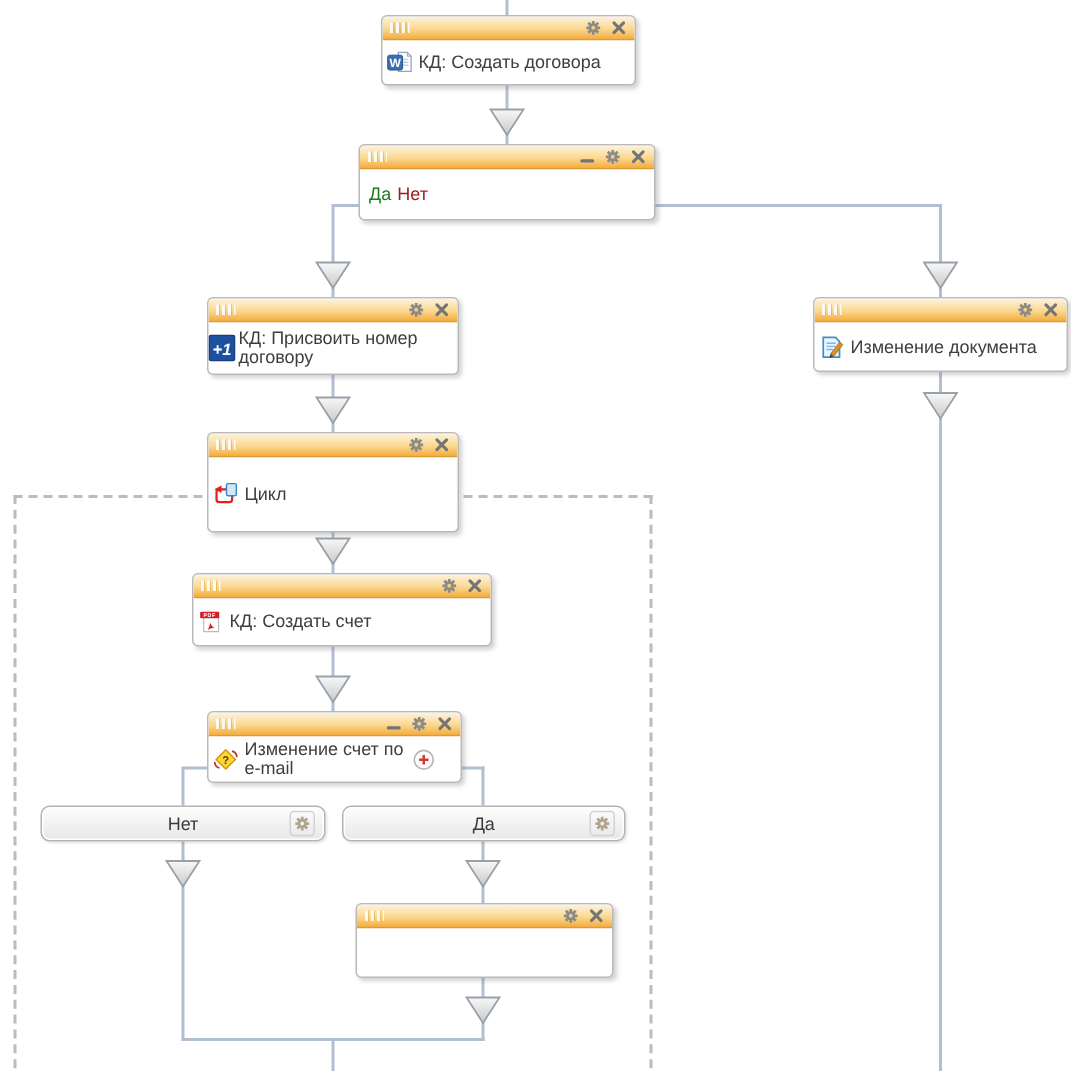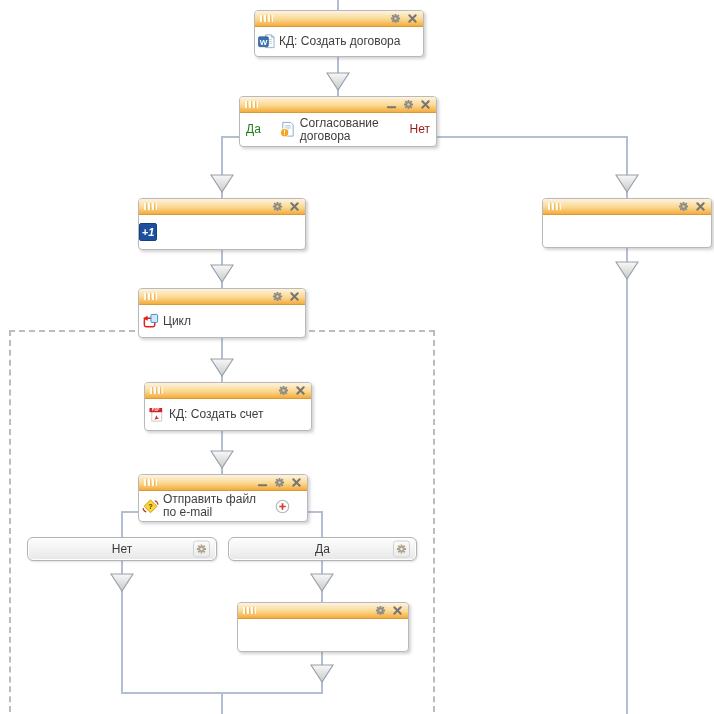--- a/index.html
+++ b/index.html
@@ -147,29 +147,20 @@
             </g>
             <circle cx="6" cy="6" r="3.3" fill="#8a8a8a"></circle>
             <circle cx="6" cy="6" r="1.4" fill="#f7cd79"></circle>
           </svg></span>
       <span class="tico"><svg viewBox="0 0 12 12" width="11" height="11">
             <path d="M2.5 2.5L9.5 9.5M9.5 2.5L2.5 9.5" stroke="#757575" stroke-width="2.2" stroke-linecap="round"></path>
           </svg></span>
     </div>
     <div class="body" style="padding:0 6px;">
       <span class="yes">Да</span>
-      <span class="cgroup" style="padding-left:14px;">
-        <span class="bicon"><svg viewBox="0 0 18 18" width="17" height="17">
-              <path d="M4 1.5h8.3L15 4.2V16H4Z" fill="#fff" stroke="#7aa0c4" stroke-width="0.9"></path>
-              <path d="M6 5.2h6.5M6 7.4h6.5M6 9.6h4.5" stroke="#9fc0dc" stroke-width="1"></path>
-              <circle cx="6" cy="12.4" r="4.3" fill="#f2a41c" stroke="#fff" stroke-width="0.9"></circle>
-              <text x="6" y="15.2" font-size="7" font-weight="bold" fill="#fff" text-anchor="middle">!</text>
-            </svg></span>
-        <span class="label" style="flex:0 1 auto;max-width:96px;">Согласование договора</span>
-      </span>
       <span class="no">Нет</span>
     </div>
   </div>
 
   <div class="block" style="left:138px;top:198px;width:168px;height:52px">
     <div class="tbar">
       <span class="grip"></span>
       <span class="tico"><svg viewBox="0 0 12 12" width="11" height="11">
             <g stroke="#8a8a8a" stroke-width="2">
               <path d="M6 1V11M1 6H11M2.4 2.4L9.6 9.6M9.6 2.4L2.4 9.6"></path>
@@ -179,40 +170,50 @@
           </svg></span>
       <span class="tico"><svg viewBox="0 0 12 12" width="11" height="11">
             <path d="M2.5 2.5L9.5 9.5M9.5 2.5L2.5 9.5" stroke="#757575" stroke-width="2.2" stroke-linecap="round"></path>
           </svg></span>
     </div>
     <div class="body" style="padding-left:0;gap:2px;">
       <span class="bicon"><svg viewBox="0 0 18 18" width="18" height="18">
             <rect x="0.5" y="0.5" width="17" height="17" rx="1.6" fill="#1e50a0" stroke="#163f80"></rect>
             <text x="9" y="13.4" font-size="11" font-weight="bold" font-style="italic" fill="#fff" text-anchor="middle">+1</text>
           </svg></span>
+      <span class="label">КД: Присвоить номер договору</span>
     </div>
   </div>
 
   <div class="block" style="left:542px;top:198px;width:170px;height:50px">
     <div class="tbar">
       <span class="grip"></span>
       <span class="tico"><svg viewBox="0 0 12 12" width="11" height="11">
             <g stroke="#8a8a8a" stroke-width="2">
               <path d="M6 1V11M1 6H11M2.4 2.4L9.6 9.6M9.6 2.4L2.4 9.6"></path>
             </g>
             <circle cx="6" cy="6" r="3.3" fill="#8a8a8a"></circle>
             <circle cx="6" cy="6" r="1.4" fill="#f7cd79"></circle>
           </svg></span>
       <span class="tico"><svg viewBox="0 0 12 12" width="11" height="11">
             <path d="M2.5 2.5L9.5 9.5M9.5 2.5L2.5 9.5" stroke="#757575" stroke-width="2.2" stroke-linecap="round"></path>
           </svg></span>
     </div>
-  </div>
-
-  <div class="block" style="left:138px;top:288px;width:168px;height:50px">
+    <div class="body">
+      <span class="bicon"><svg viewBox="0 0 18 18" width="17" height="17">
+            <path d="M3 2h8.7L14.5 5v11H3Z" fill="#eaf4fb" stroke="#3f8fce" stroke-width="1.2"></path>
+            <path d="M5.3 6.2h6.5M5.3 8.4h6.5M5.3 10.6h4.5" stroke="#7fb6dc" stroke-width="1"></path>
+            <path d="M8.2 13.6L14.6 5.4l2.3 1.7-6.4 8.2Z" fill="#d78f28" stroke="#9a6418" stroke-width="0.5"></path>
+            <path d="M8.2 13.6l-1 3.1 3.1-1.2Z" fill="#4e4434"></path>
+          </svg></span>
+      <span class="label">Изменение документа</span>
+    </div>
+  </div>
+
+  <div class="block" style="left:138px;top:288px;width:168px;height:67px">
     <div class="tbar">
       <span class="grip"></span>
       <span class="tico"><svg viewBox="0 0 12 12" width="11" height="11">
             <g stroke="#8a8a8a" stroke-width="2">
               <path d="M6 1V11M1 6H11M2.4 2.4L9.6 9.6M9.6 2.4L2.4 9.6"></path>
             </g>
             <circle cx="6" cy="6" r="3.3" fill="#8a8a8a"></circle>
             <circle cx="6" cy="6" r="1.4" fill="#f7cd79"></circle>
           </svg></span>
       <span class="tico"><svg viewBox="0 0 12 12" width="11" height="11">
@@ -222,21 +223,21 @@
     <div class="body">
       <span class="bicon"><svg viewBox="0 0 18 18" width="17" height="17">
             <rect x="2.5" y="5.5" width="11" height="9" rx="1.8" fill="none" stroke="#e2231a" stroke-width="1.6"></rect>
             <path d="M1 5.5L6 2.8v5.4Z" fill="#e2231a"></path>
             <rect x="9.5" y="1.5" width="7" height="8.5" rx="1" fill="#cfe8f7" stroke="#3b87c8" stroke-width="1"></rect>
           </svg></span>
       <span class="label">Цикл</span>
     </div>
   </div>
 
-  <div class="block" style="left:144px;top:382px;width:168px;height:49px">
+  <div class="block" style="left:128px;top:382px;width:200px;height:49px">
     <div class="tbar">
       <span class="grip"></span>
       <span class="tico"><svg viewBox="0 0 12 12" width="11" height="11">
             <g stroke="#8a8a8a" stroke-width="2">
               <path d="M6 1V11M1 6H11M2.4 2.4L9.6 9.6M9.6 2.4L2.4 9.6"></path>
             </g>
             <circle cx="6" cy="6" r="3.3" fill="#8a8a8a"></circle>
             <circle cx="6" cy="6" r="1.4" fill="#f7cd79"></circle>
           </svg></span>
       <span class="tico"><svg viewBox="0 0 12 12" width="11" height="11">
@@ -271,21 +272,21 @@
             <path d="M2.5 2.5L9.5 9.5M9.5 2.5L2.5 9.5" stroke="#757575" stroke-width="2.2" stroke-linecap="round"></path>
           </svg></span>
     </div>
     <div class="body">
       <span class="bicon"><svg viewBox="0 0 18 18" width="17" height="17">
             <path d="M9 2L15.8 8.8 9 15.6 2.2 8.8Z" fill="#ffd535" stroke="#c9971c" stroke-width="1"></path>
             <text x="9" y="11.8" font-size="8" font-weight="bold" fill="#53430e" text-anchor="middle">?</text>
             <path d="M1.2 10.5q.2 3.6 3.4 4.3" fill="none" stroke="#b5382a" stroke-width="1.2"></path>
             <path d="M16.8 7.2q-.2-3.6-3.4-4.3" fill="none" stroke="#b5382a" stroke-width="1.2"></path>
           </svg></span>
-      <span class="label" style="max-width:108px;">Отправить файл по e-mail</span>
+      <span class="label" style="max-width:108px;">Изменение счет по e-mail</span>
       <span class="addbtn"><svg viewBox="0 0 16 16" width="15" height="15">
             <circle cx="8" cy="8" r="6.7" fill="#fdfdfd" stroke="#b7b7b7" stroke-width="1.2"></circle>
             <path d="M8 4.6V11.4M4.6 8H11.4" stroke="#d23b2f" stroke-width="1.8"></path>
           </svg></span>
     </div>
   </div>
 
   <div class="branch" style="left:27px;top:537px;width:190px;">
     <span>Нет</span>
     <span class="gearbox">

